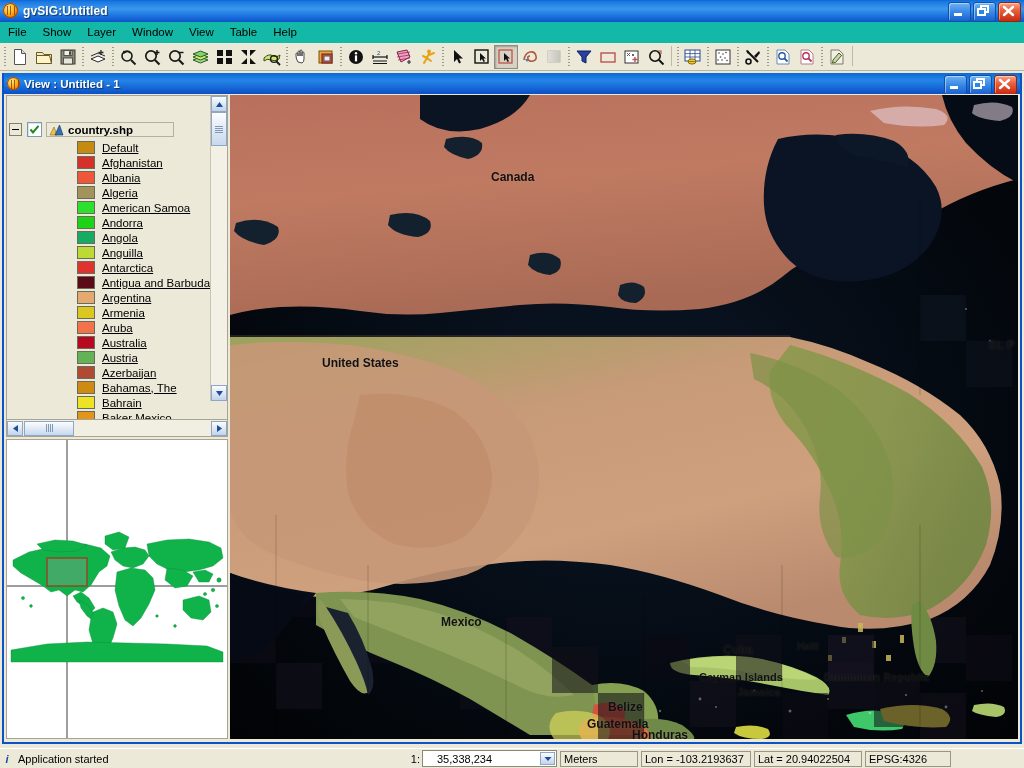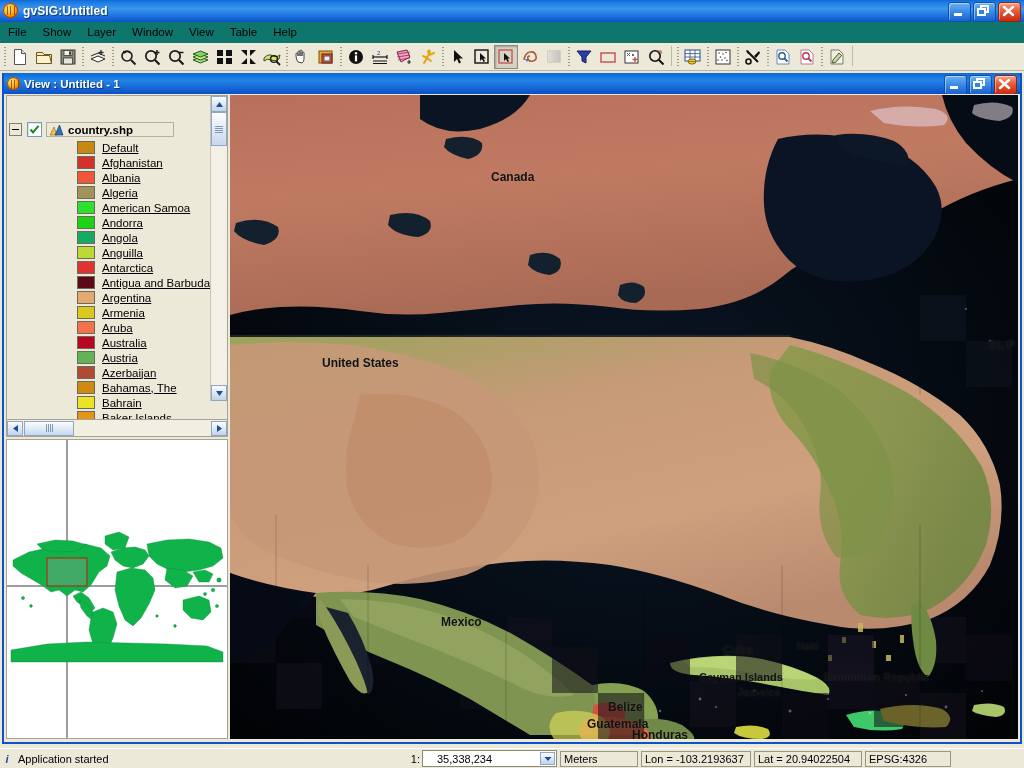--- a/index.html
+++ b/index.html
@@ -46,21 +46,21 @@
     background:linear-gradient(180deg,#6fb2f3 0%,#3c8ce8 45%,#1a62cf 100%);
     position:relative;box-shadow:inset 1px 1px 0 rgba(255,255,255,.45);
     cursor:pointer;
   }
   .wb.close{background:linear-gradient(180deg,#f7a48a 0%,#e8613c 40%,#c62b12 100%);border-color:#8f2408;}
   .wb svg{position:absolute;left:0;top:0;}
 
   
   .menubar{
     position:absolute;left:0;top:22px;width:1024px;height:21px;
-    background:#0f766e;display:flex;align-items:center;
+    background:#14b8a6;display:flex;align-items:center;
     border-bottom:1px solid #dcd8c4;
   }
   .menubar .mi{
     padding:2px 8px;font-size:11.5px;color:#000;cursor:default;line-height:15px;
   }
 
   
   .toolbar{
     position:absolute;left:0;top:43px;width:1024px;height:28px;
     background:#ece9d8;display:flex;align-items:center;padding-left:2px;
@@ -668,21 +668,21 @@
                 <div class="leg-row">
                   <div class="sw" style="background: rgb(207, 138, 17);"></div>
                   <div class="leg-label">Bahamas, The</div>
                 </div>
                 <div class="leg-row">
                   <div class="sw" style="background: rgb(236, 227, 39);"></div>
                   <div class="leg-label">Bahrain</div>
                 </div>
                 <div class="leg-row">
                   <div class="sw" style="background: rgb(229, 148, 26);"></div>
-                  <div class="leg-label">Baker Islands</div>
+                  <div class="leg-label">Baker Mexico</div>
                 </div>
               </div>
           </div>
 
           <div class="vsb">
             <div class="sb-arrow">
               <svg width="9" height="7" viewBox="0 0 9 7">
                   <path d="M4.5 1 L8 6 L1 6 Z" fill="#1a4f9e"></path>
                 </svg>
             </div>

